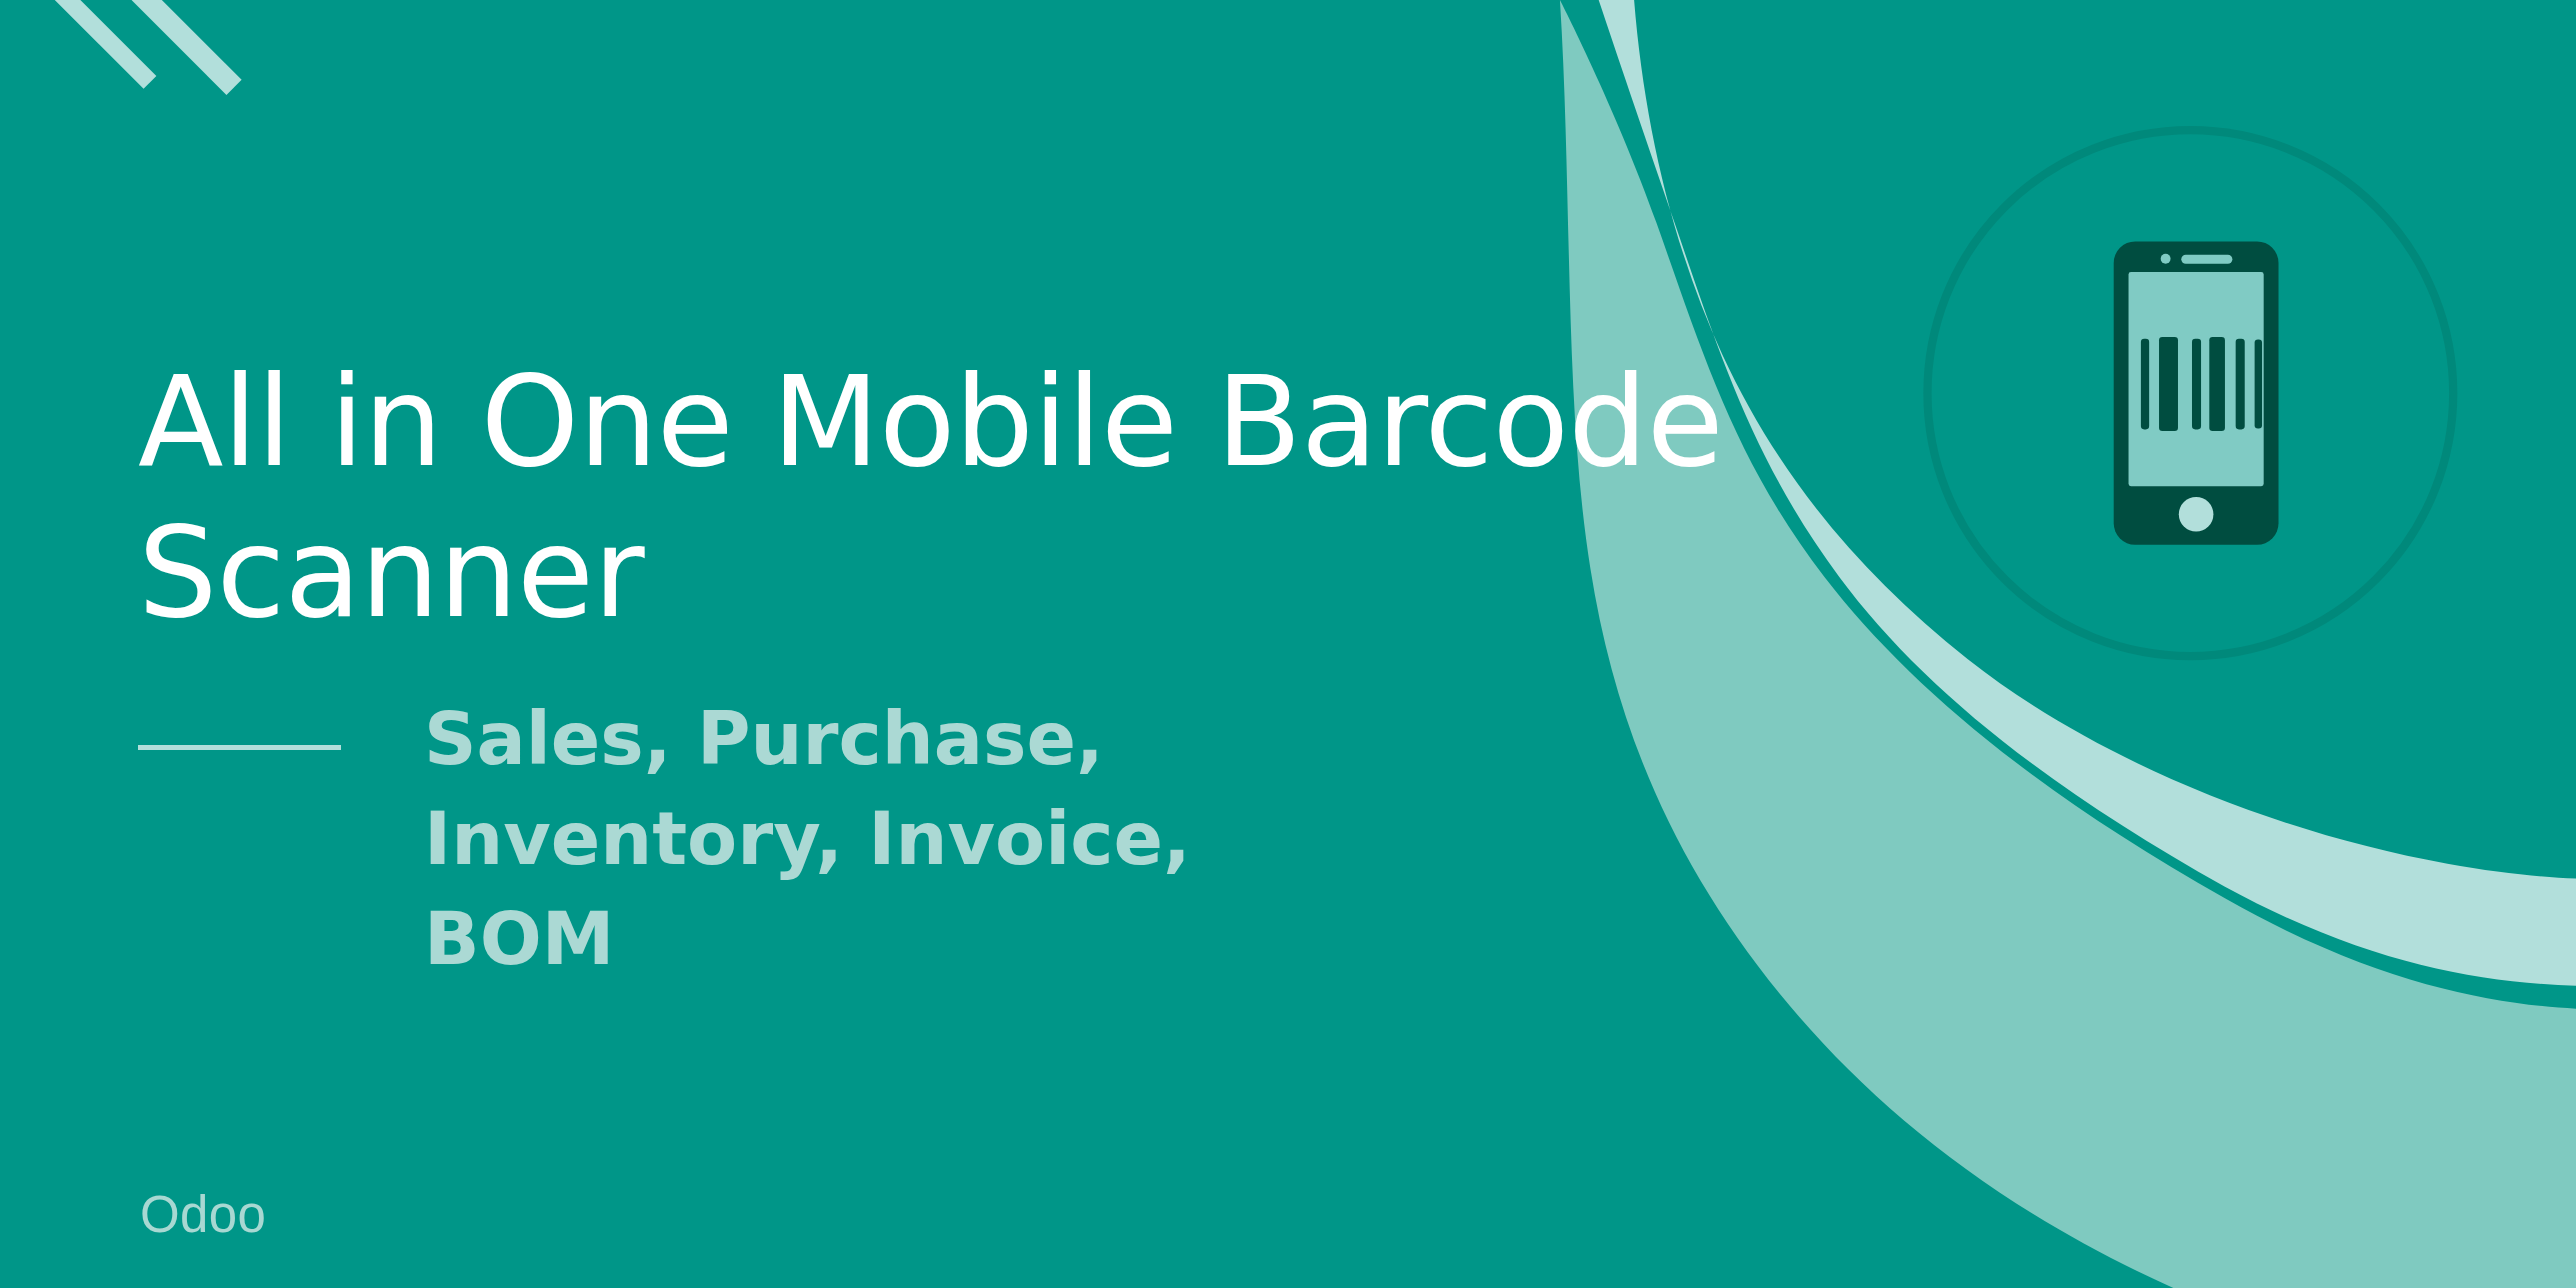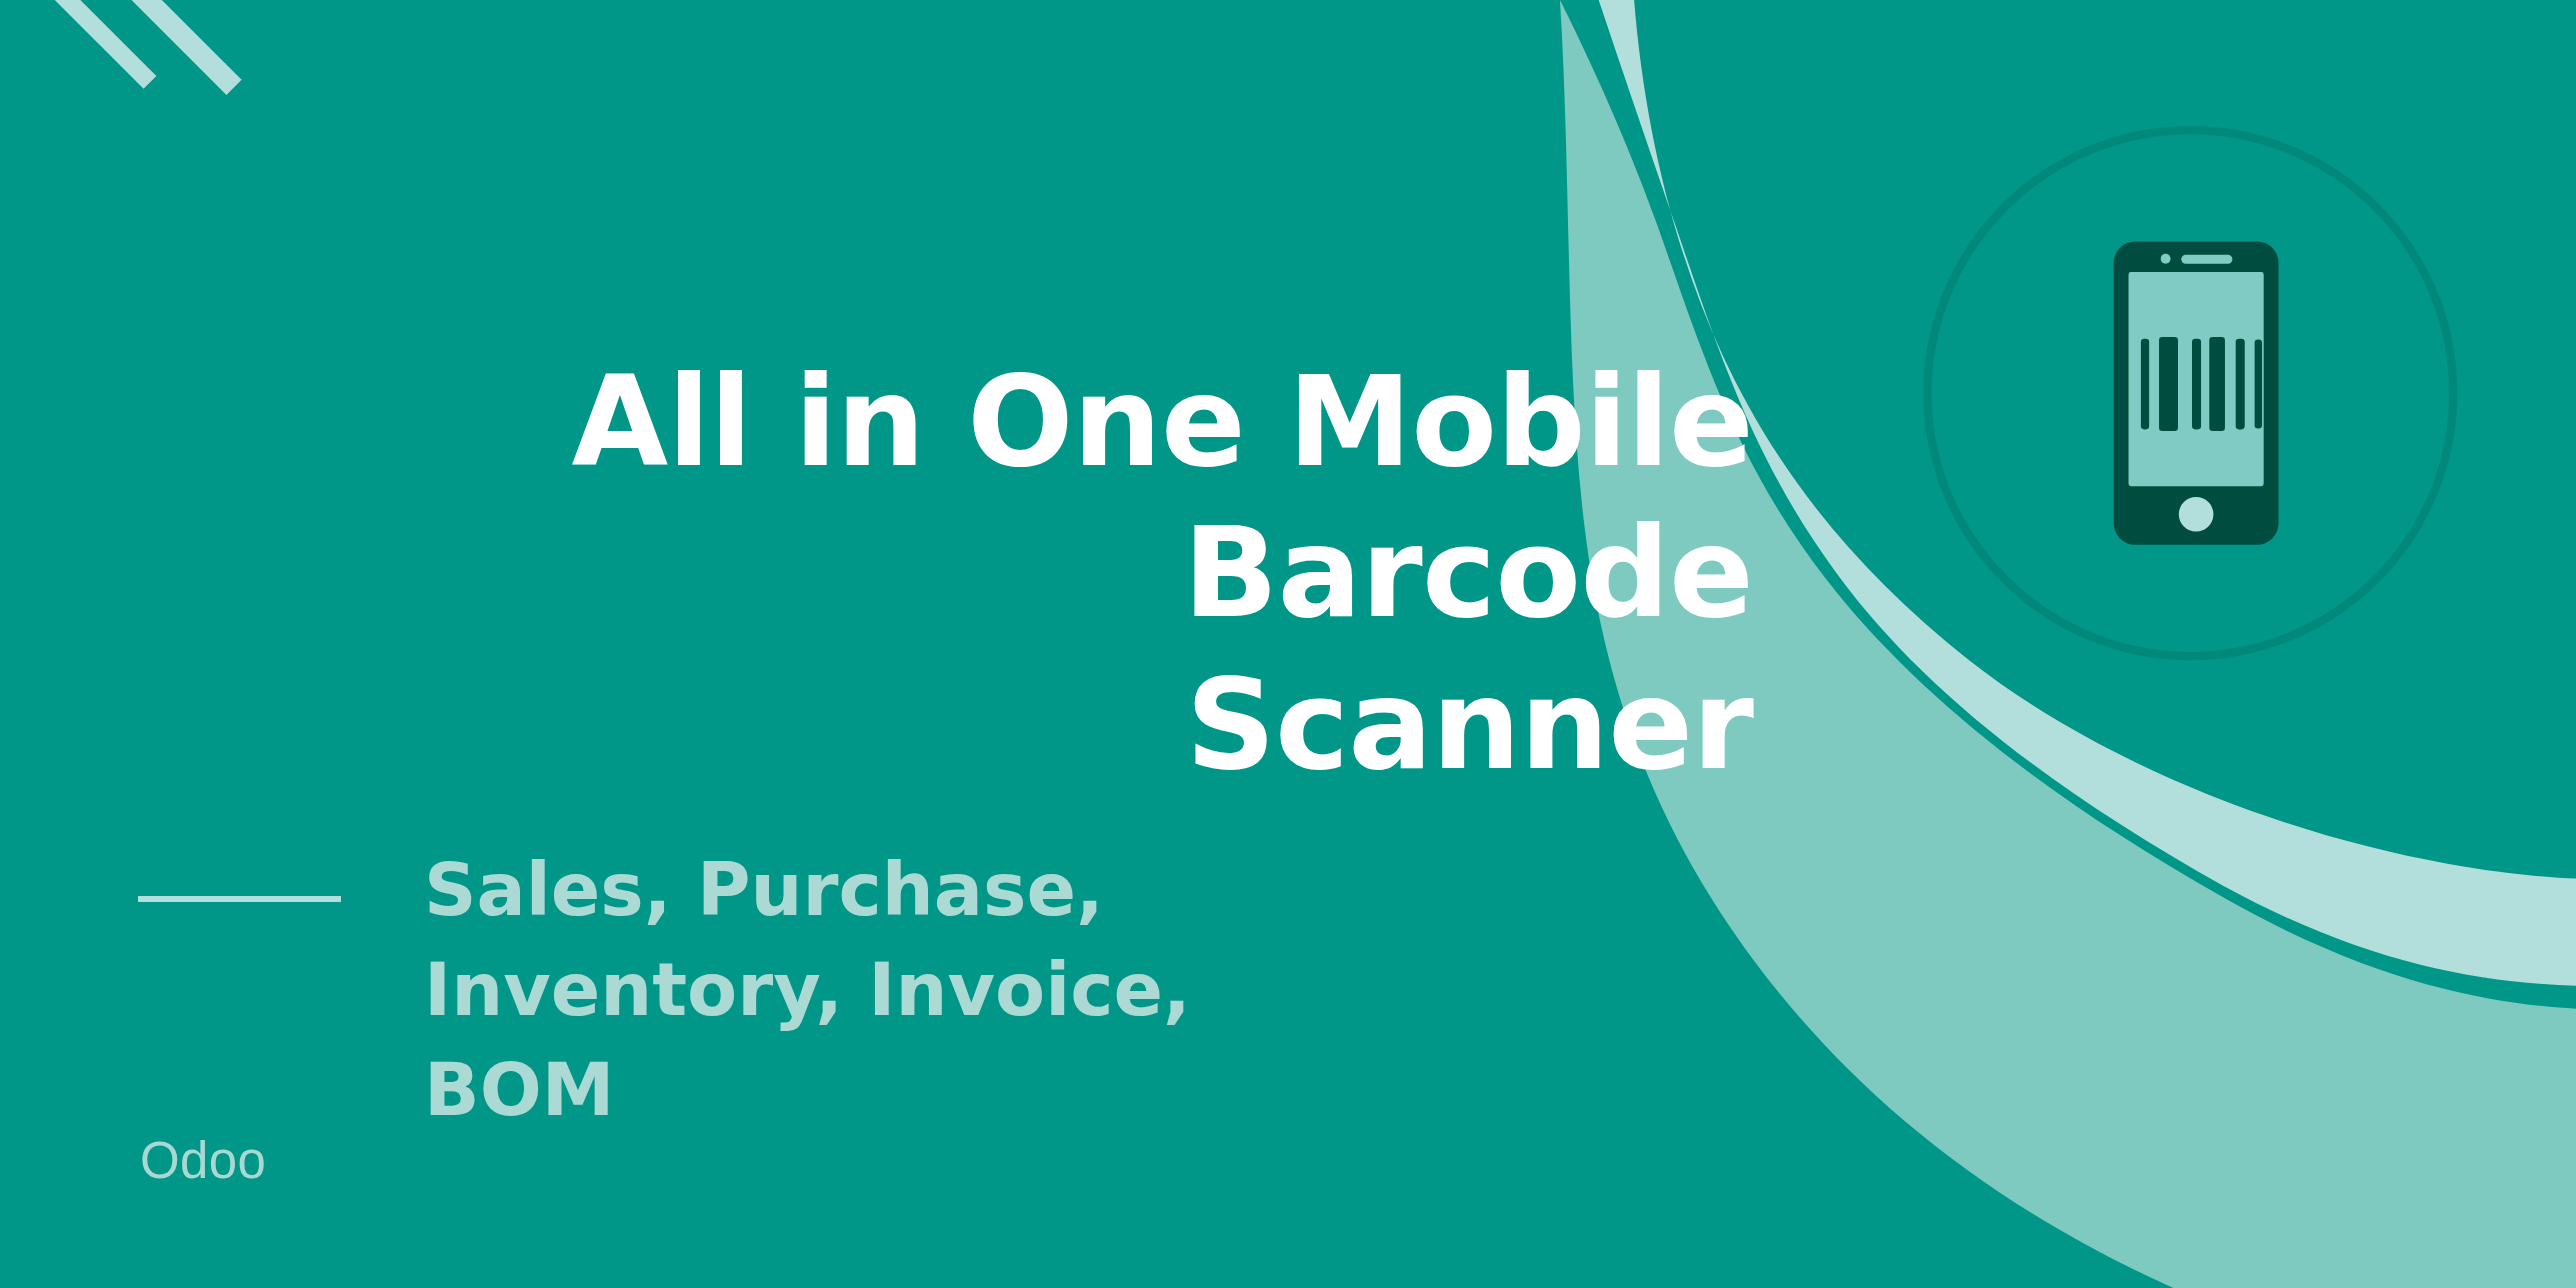--- a/index.html
+++ b/index.html
@@ -31,25 +31,24 @@
     position: absolute;
     left: 138px;
     top: 346px;
     width: 1615px;
   }
 
   .title {
     margin: 0;
     color: #ffffff;
     font-size: 125px;
-    font-weight: bold;
+    font-weight: normal;
     line-height: 1.21;
     letter-spacing: -0.8px;
     white-space: pre-line;
-    text-align: right;
   }
 
   .subtitle-row {
     display: flex;
     align-items: flex-start;
     margin-top: 40px;
     gap: 32px;
   }
 
   .rule {
@@ -67,21 +66,21 @@
     font-size: 73px;
     font-weight: bold;
     line-height: 1.37;
     white-space: pre-line;
     max-width: 923px;
   }
 
   .brand {
     position: absolute;
     left: 140px;
-    top: 1131px;
+    top: 1185px;
     color: #A8D8D2;
     font-size: 51px;
     font-weight: normal;
     font-family: "Liberation Sans", "DejaVu Sans", sans-serif;
     letter-spacing: 0.4px;
     text-align: right;
   }
 </style>
 </head>
 <body>

